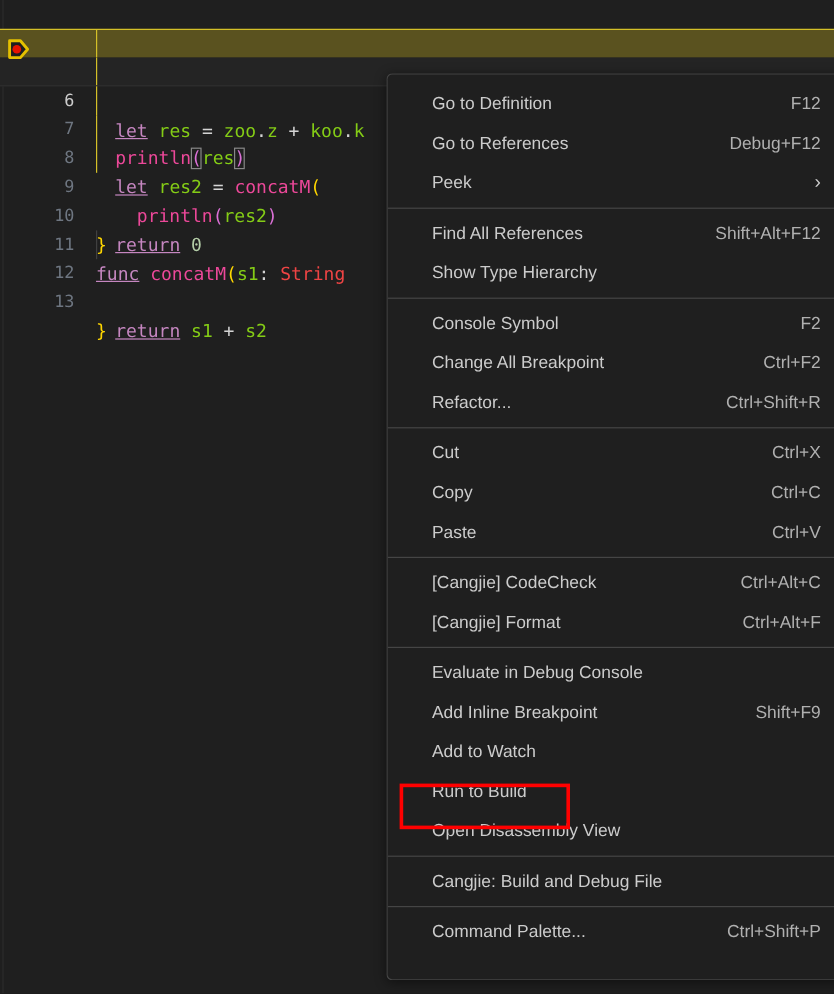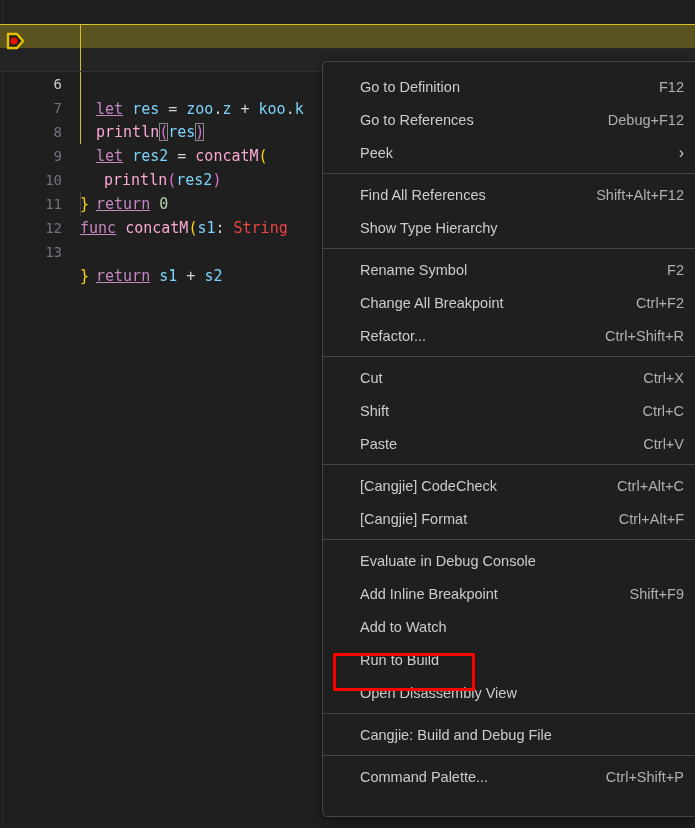--- a/index.html
+++ b/index.html
@@ -53,22 +53,22 @@
   }
   
   .indent-guide {
     position: absolute; left: 80px; top: 0; width: 1px; height: 100%;
     background: #d4c028;
   }
   .indent-guide.dim { background: #404040; }
 
   
   .kw   { color: #C586C0; text-decoration: underline; }
-  .fn   { color: #f9a8d4; margin-top: 38px; }
-  .var  { color: #7dd3fc; }
+  .fn   { color: #ec4899; margin-top: 38px; }
+  .var  { color: #84cc16; }
   .typ  { color: #C586C0; }
   .cls  { color: #ef4444; }
   .num  { color: #B5CEA8; }
   .op   { color: #d4d4d4; }
   .pn   { color: #FFD700; }
   .pn2  { color: #DA70D6; }
   .brk  { outline: 1px solid #888888; outline-offset: -1px; }
 
   
   .exec-glyph {
@@ -151,21 +151,21 @@
 
     <div class="code-line">
       <span class="ln">7</span>
       <div class="indent-guide" style="background: rgb(212, 192, 40);"></div>
       <span class="codetext" style="left:96px;"><span class="kw">let</span><span> </span><span class="var">res2</span><span> </span><span class="op">=</span><span> </span><span class="fn">concatM</span><span class="pn">(</span></span>
     </div>
 
     <div class="code-line">
       <span class="ln">8</span>
       <div class="indent-guide" style="background: rgb(212, 192, 40);"></div>
-      <span class="codetext" style="left:104px;"><span class="fn">println</span><span class="pn2">(</span><span class="var">res2</span><span class="pn2">)</span></span>
+      <span class="codetext" style="left:114px;"><span class="fn">println</span><span class="pn2">(</span><span class="var">res2</span><span class="pn2">)</span></span>
     </div>
 
     <div class="code-line">
       <span class="ln">9</span>
       <div class="indent-guide" style="background: rgb(212, 192, 40);"></div>
       <span class="codetext" style="left:96px;"><span class="kw">return</span><span> </span><span class="num">0</span></span>
     </div>
 
     <div class="code-line">
       <span class="ln">10</span>
@@ -217,40 +217,40 @@
           <span class="mlabel">Find All References</span>
           <span class="mkey">Shift+Alt+F12</span>
         </div>
         <div class="mitem">
           <span class="mlabel">Show Type Hierarchy</span>
         </div>
       </div>
       <div class="sep"></div>
       <div class="mgroup">
         <div class="mitem">
-          <span class="mlabel">Rename Symbol</span>
+          <span class="mlabel">Console Symbol</span>
           <span class="mkey">F2</span>
         </div>
         <div class="mitem">
           <span class="mlabel">Change All Breakpoint</span>
           <span class="mkey">Ctrl+F2</span>
         </div>
         <div class="mitem">
           <span class="mlabel">Refactor...</span>
           <span class="mkey">Ctrl+Shift+R</span>
         </div>
       </div>
       <div class="sep"></div>
       <div class="mgroup">
         <div class="mitem">
           <span class="mlabel">Cut</span>
           <span class="mkey">Ctrl+X</span>
         </div>
         <div class="mitem">
-          <span class="mlabel">Shift</span>
+          <span class="mlabel">Copy</span>
           <span class="mkey">Ctrl+C</span>
         </div>
         <div class="mitem">
           <span class="mlabel">Paste</span>
           <span class="mkey">Ctrl+V</span>
         </div>
       </div>
       <div class="sep"></div>
       <div class="mgroup">
         <div class="mitem">

